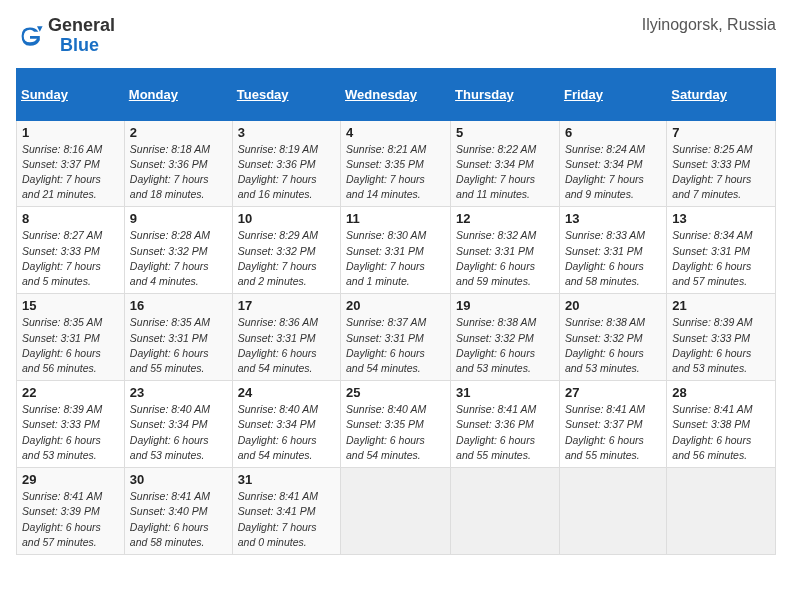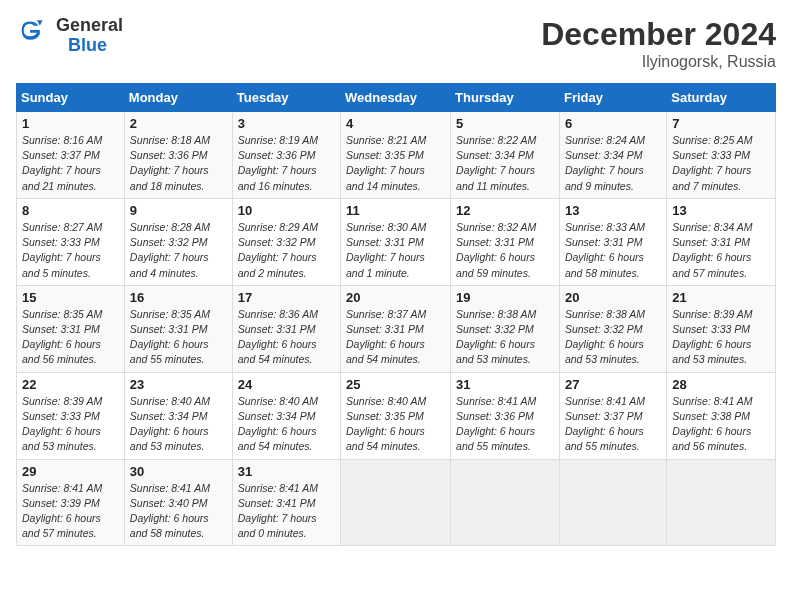--- a/index.html
+++ b/index.html
@@ -11,22 +11,22 @@
       padding: 16px;
     }
     .header {
       display: flex;
       justify-content: space-between;
       align-items: flex-start;
       margin-bottom: 12px;
     }
     .logo {
       display: flex;
-      align-items: flex-start;
-      gap: 12px;
+      align-items: center;
+      gap: 4px;
     }
     .logo-text {
       font-size: 18px;
       font-weight: bold;
       line-height: 1.1;
     }
     .logo-general { color: #333; }
     .logo-blue { color: #1a6fc4; margin-left: 12px; }
     .logo-icon {
       width: 28px;
@@ -43,25 +43,26 @@
       color: #555;
     }
     .calendar {
       width: 100%;
       border-collapse: collapse;
       font-size: 11px;
     }
     .calendar thead tr th {
       background: #1a6fc4;
       color: #fff;
-      padding: 6px 4px;
+      padding: 18px 4px;
       text-align: left;
       font-size: 13px;
       font-weight: bold;
       border: 1px solid #1a6fc4;
+      text-decoration: underline;
     }
     .calendar tbody tr td {
       border: 1px solid #ddd;
       padding: 4px 5px;
       vertical-align: top;
       background: #fff;
       min-height: 70px;
       width: 113px;
     }
     .calendar tbody tr:nth-child(odd) td {
@@ -92,21 +93,20 @@
     <svg class="logo-icon" viewBox="0 0 40 40">
       <path d="M8 20 Q8 8 20 8 Q28 8 32 14 L26 14 Q23 11 20 11 Q12 11 11 20 Q11 29 20 29 Q27 29 30 24 L20 24 L20 20 L34 20 L34 26 Q30 34 20 34 Q8 34 8 20Z" fill="#1a6fc4"></path>
       <polygon points="30,6 38,6 34,14" fill="#1a6fc4"></polygon>
     </svg>
     <div>
       <span class="logo-text logo-general">General</span><br>
       <span class="logo-text logo-blue">Blue</span>
     </div>
   </div>
   <div class="title-block">
-    <div class="month-title">December 2024</div>
     <div class="location">Ilyinogorsk, Russia</div>
   </div>
 </div>
 
 <table class="calendar">
   <thead>
     <tr>
     <th>Sunday</th>
         <th>Monday</th>
         <th>Tuesday</th>

